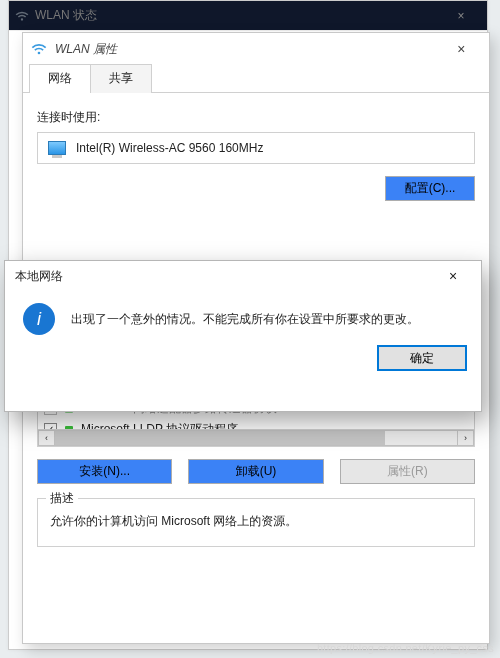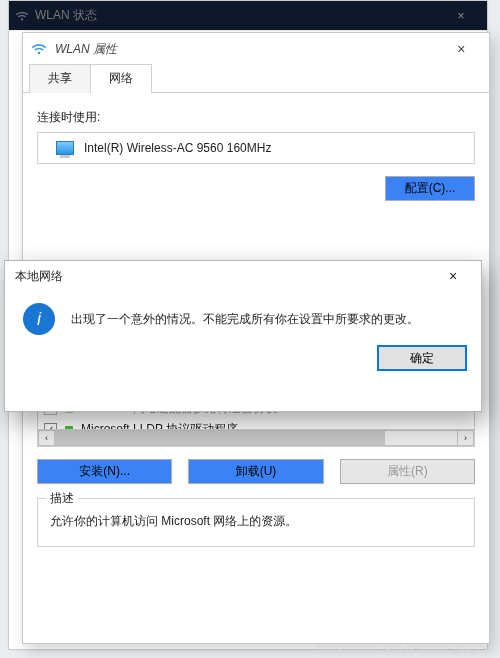--- a/index.html
+++ b/index.html
@@ -83,21 +83,21 @@
   }
 
   .prop-body {
     padding: 10px 14px 14px 14px;
   }
   .label-small { font-size: 12px; margin: 6px 0; }
 
   .adapter-box {
     border: 1px solid #d0d0d0;
     background: #fff;
-    padding: 8px 18px;
+    padding: 8px 10px;
     display: flex;
     align-items: center;
     gap: 10px;
   }
   .adapter-ico {
     width: 18px; height: 14px;
     background: linear-gradient(#7ecafd,#2a95e6);
     border: 1px solid #2a7bb8;
     position: relative;
   }
@@ -269,22 +269,22 @@
     <span class="wifi-ico">
       <svg class="wifi-svg" width="16" height="14" viewBox="0 0 24 20">
           <path fill="#3b9be0" d="M12 18a2 2 0 100-4 2 2 0 000 4zm-5.3-5.3a7.5 7.5 0 0110.6 0l1.8-1.8a10 10 0 00-14.2 0l1.8 1.8zM2.9 8.9a13 13 0 0118.2 0l1.8-1.8a15.5 15.5 0 00-21.8 0l1.8 1.8z"></path>
         </svg>
     </span>
     <span class="title">WLAN 属性</span>
     <span class="prop-close">×</span>
   </div>
 
   <div class="tabs">
+    <div class="tab active"><span>网络</span></div>
     <div class="tab"><span>共享</span></div>
-    <div class="tab active"><span>网络</span></div>
   </div>
 
   <div class="prop-body">
     <div class="label-small">连接时使用:</div>
 
     <div class="adapter-box">
       <span class="adapter-ico"></span>
       <span>Intel(R) Wireless-AC 9560 160MHz</span>
     </div>
 

